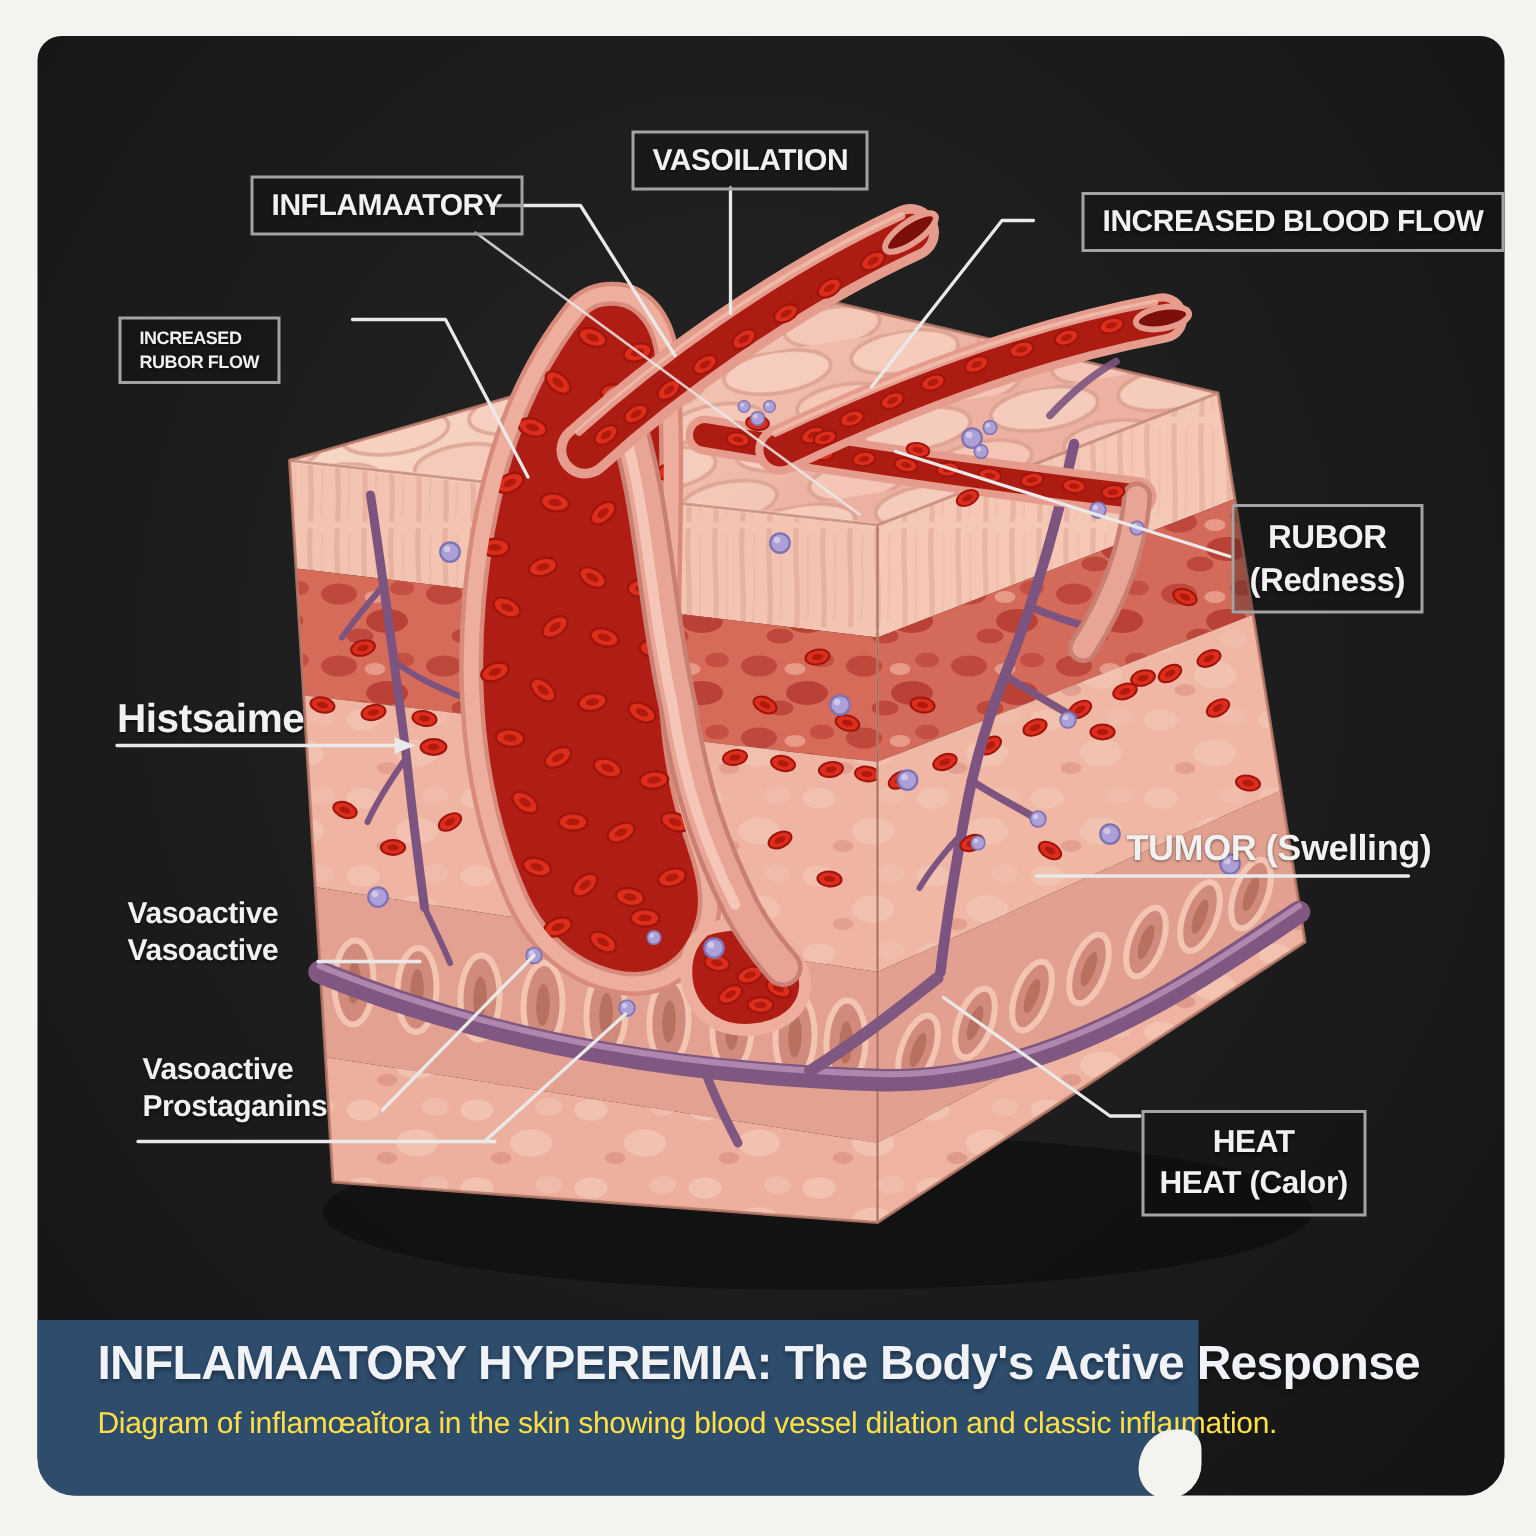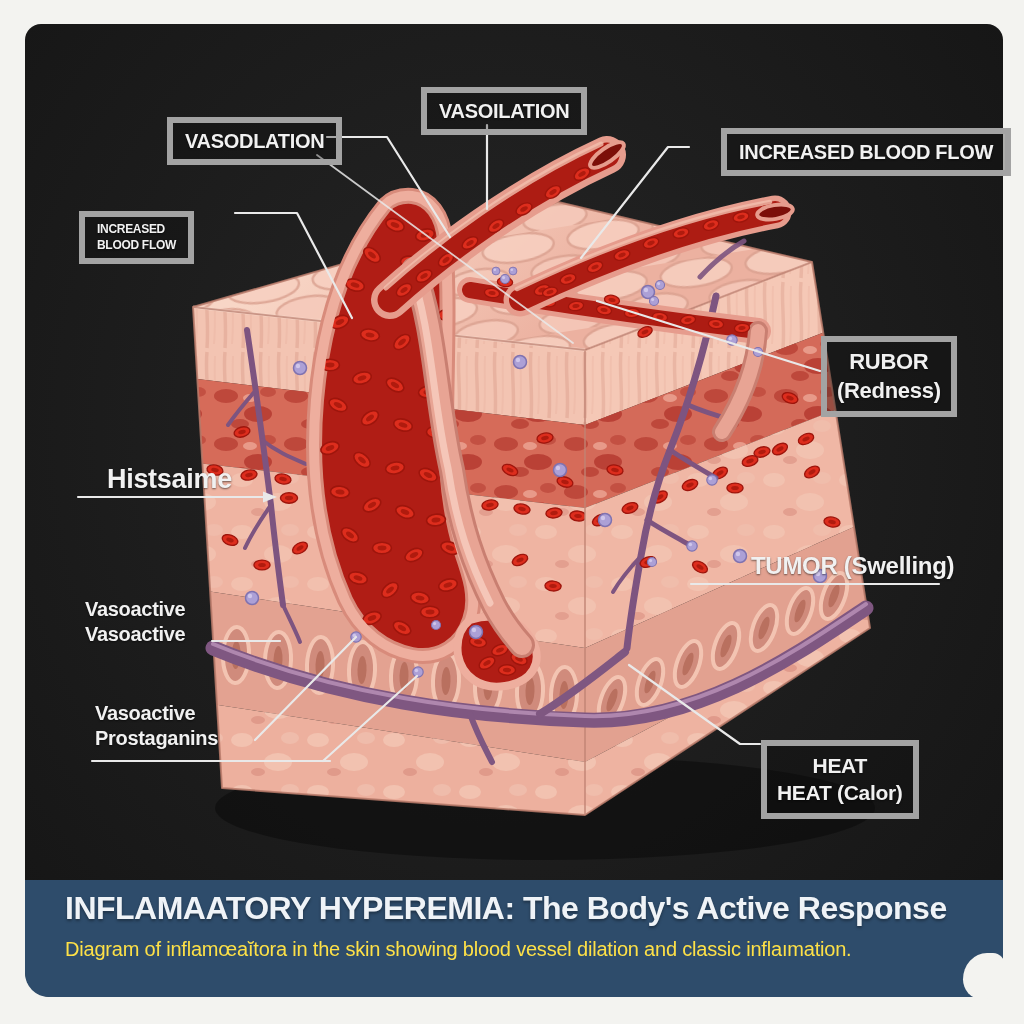--- a/index.html
+++ b/index.html
@@ -4,37 +4,37 @@
 <style>
   html,body{margin:0;padding:0;width:1024px;height:1024px;background:#f3f3f0;
     font-family:"Liberation Sans",sans-serif;overflow:hidden;}
   .stage{position:relative;width:1024px;height:1024px;}
   .card{position:absolute;left:25px;top:24px;width:978px;height:973px;
     background:radial-gradient(ellipse at 48% 42%,#262626 0%,#1c1c1c 55%,#141414 100%);
     border-radius:16px 16px 26px 26px;}
   .art{position:absolute;left:0;top:0;width:1024px;height:1024px;pointer-events:none;}
   .lbl{position:absolute;color:#f1f1f1;white-space:nowrap;z-index:5;
     text-shadow:0 1px 2px rgba(0,0,0,.55);}
-  .boxed{border:6px solid #a3a3a3;background:rgba(12,12,12,.30);
+  .boxed{border:2px solid #a3a3a3;background:rgba(12,12,12,.30);
     padding:5px 12px;font-weight:bold;font-size:20px;letter-spacing:-.3px;line-height:1.3;}
   .plain{font-weight:bold;font-size:20px;letter-spacing:-.3px;line-height:1.26;}
   .centered{text-align:center;}
   #lbl-vasodlation{left:167px;top:117px;}
   #lbl-vasoilation{left:421px;top:87px;}
   #lbl-ibf-top{left:689px;top:128px;margin-left:32px;}
   #lbl-ibf-left{left:79px;top:211px;font-size:12px;}
   #lbl-ibf-left span{display:block;}
-  #lbl-histamine{left:78px;top:462px;font-size:27px;margin-left:29px;}
+  #lbl-histamine{left:78px;top:462px;font-size:27px;}
   #lbl-mediators{left:85px;top:597px;}
   #lbl-mediators span,#lbl-prostaglandins span,#lbl-rubor span,#lbl-heat span{display:block;}
   #lbl-prostaglandins{left:95px;top:701px;}
   #lbl-rubor{left:821px;top:336px;font-size:22px;padding:6px 10px;}
   #lbl-tumor{left:751px;top:551px;font-size:24px;}
   #lbl-heat{left:761px;top:740px;font-size:21px;padding:6px 10px;}
-  .banner{position:absolute;left:25px;top:880px;width:978px;height:117px;
+  .banner{position:absolute;left:25px;top:880px;width:774px;height:117px;
     background:#2e4c6b;border-radius:0 0 26px 24px;z-index:6;}
   .banner-title{position:absolute;left:40px;top:10px;font-weight:bold;font-size:32px;
     letter-spacing:-.5px;color:#eff3f7;white-space:nowrap;text-shadow:0 2px 3px rgba(0,0,0,.35);}
   .banner-subtitle{position:absolute;left:40px;top:58px;font-size:20px;
     letter-spacing:-.2px;color:#fde047;white-space:nowrap;}
   .notch{position:absolute;right:-2px;bottom:-2px;width:42px;height:46px;background:#f3f3f0;
     border-radius:60% 30% 24px 45%;z-index:7;}
 </style>
 </head>
 <body>
@@ -418,26 +418,26 @@
       <line x1="212" y1="641" x2="280" y2="641"></line>
       <line x1="92" y1="761" x2="330" y2="761"></line>
       <line x1="255" y1="740" x2="356" y2="637"></line>
       <line x1="323" y1="761" x2="417" y2="676"></line>
       <line x1="820" y1="371" x2="597" y2="301"></line>
       <line x1="691" y1="584" x2="939" y2="584"></line>
       <polyline points="760,744 740,744 629,665"></polyline>
     </g>
   </svg>
 
-  <div class="lbl boxed" id="lbl-vasodlation">VASODLATION</div>
+  <div class="lbl boxed" id="lbl-vasodlation">INFLAMAATORY</div>
   <div class="lbl boxed" id="lbl-vasoilation">VASOILATION</div>
   <div class="lbl boxed" id="lbl-ibf-top">INCREASED BLOOD FLOW</div>
   <div class="lbl boxed" id="lbl-ibf-left">
     <span>INCREASED</span>
-    <span>BLOOD FLOW</span>
+    <span>RUBOR FLOW</span>
   </div>
   <div class="lbl plain" id="lbl-histamine">Histsaime</div>
   <div class="lbl plain" id="lbl-mediators">
     <span>Vasoactive</span>
     <span>Vasoactive</span>
   </div>
   <div class="lbl plain" id="lbl-prostaglandins">
     <span>Vasoactive</span>
     <span>Prostaganins</span>
   </div>

